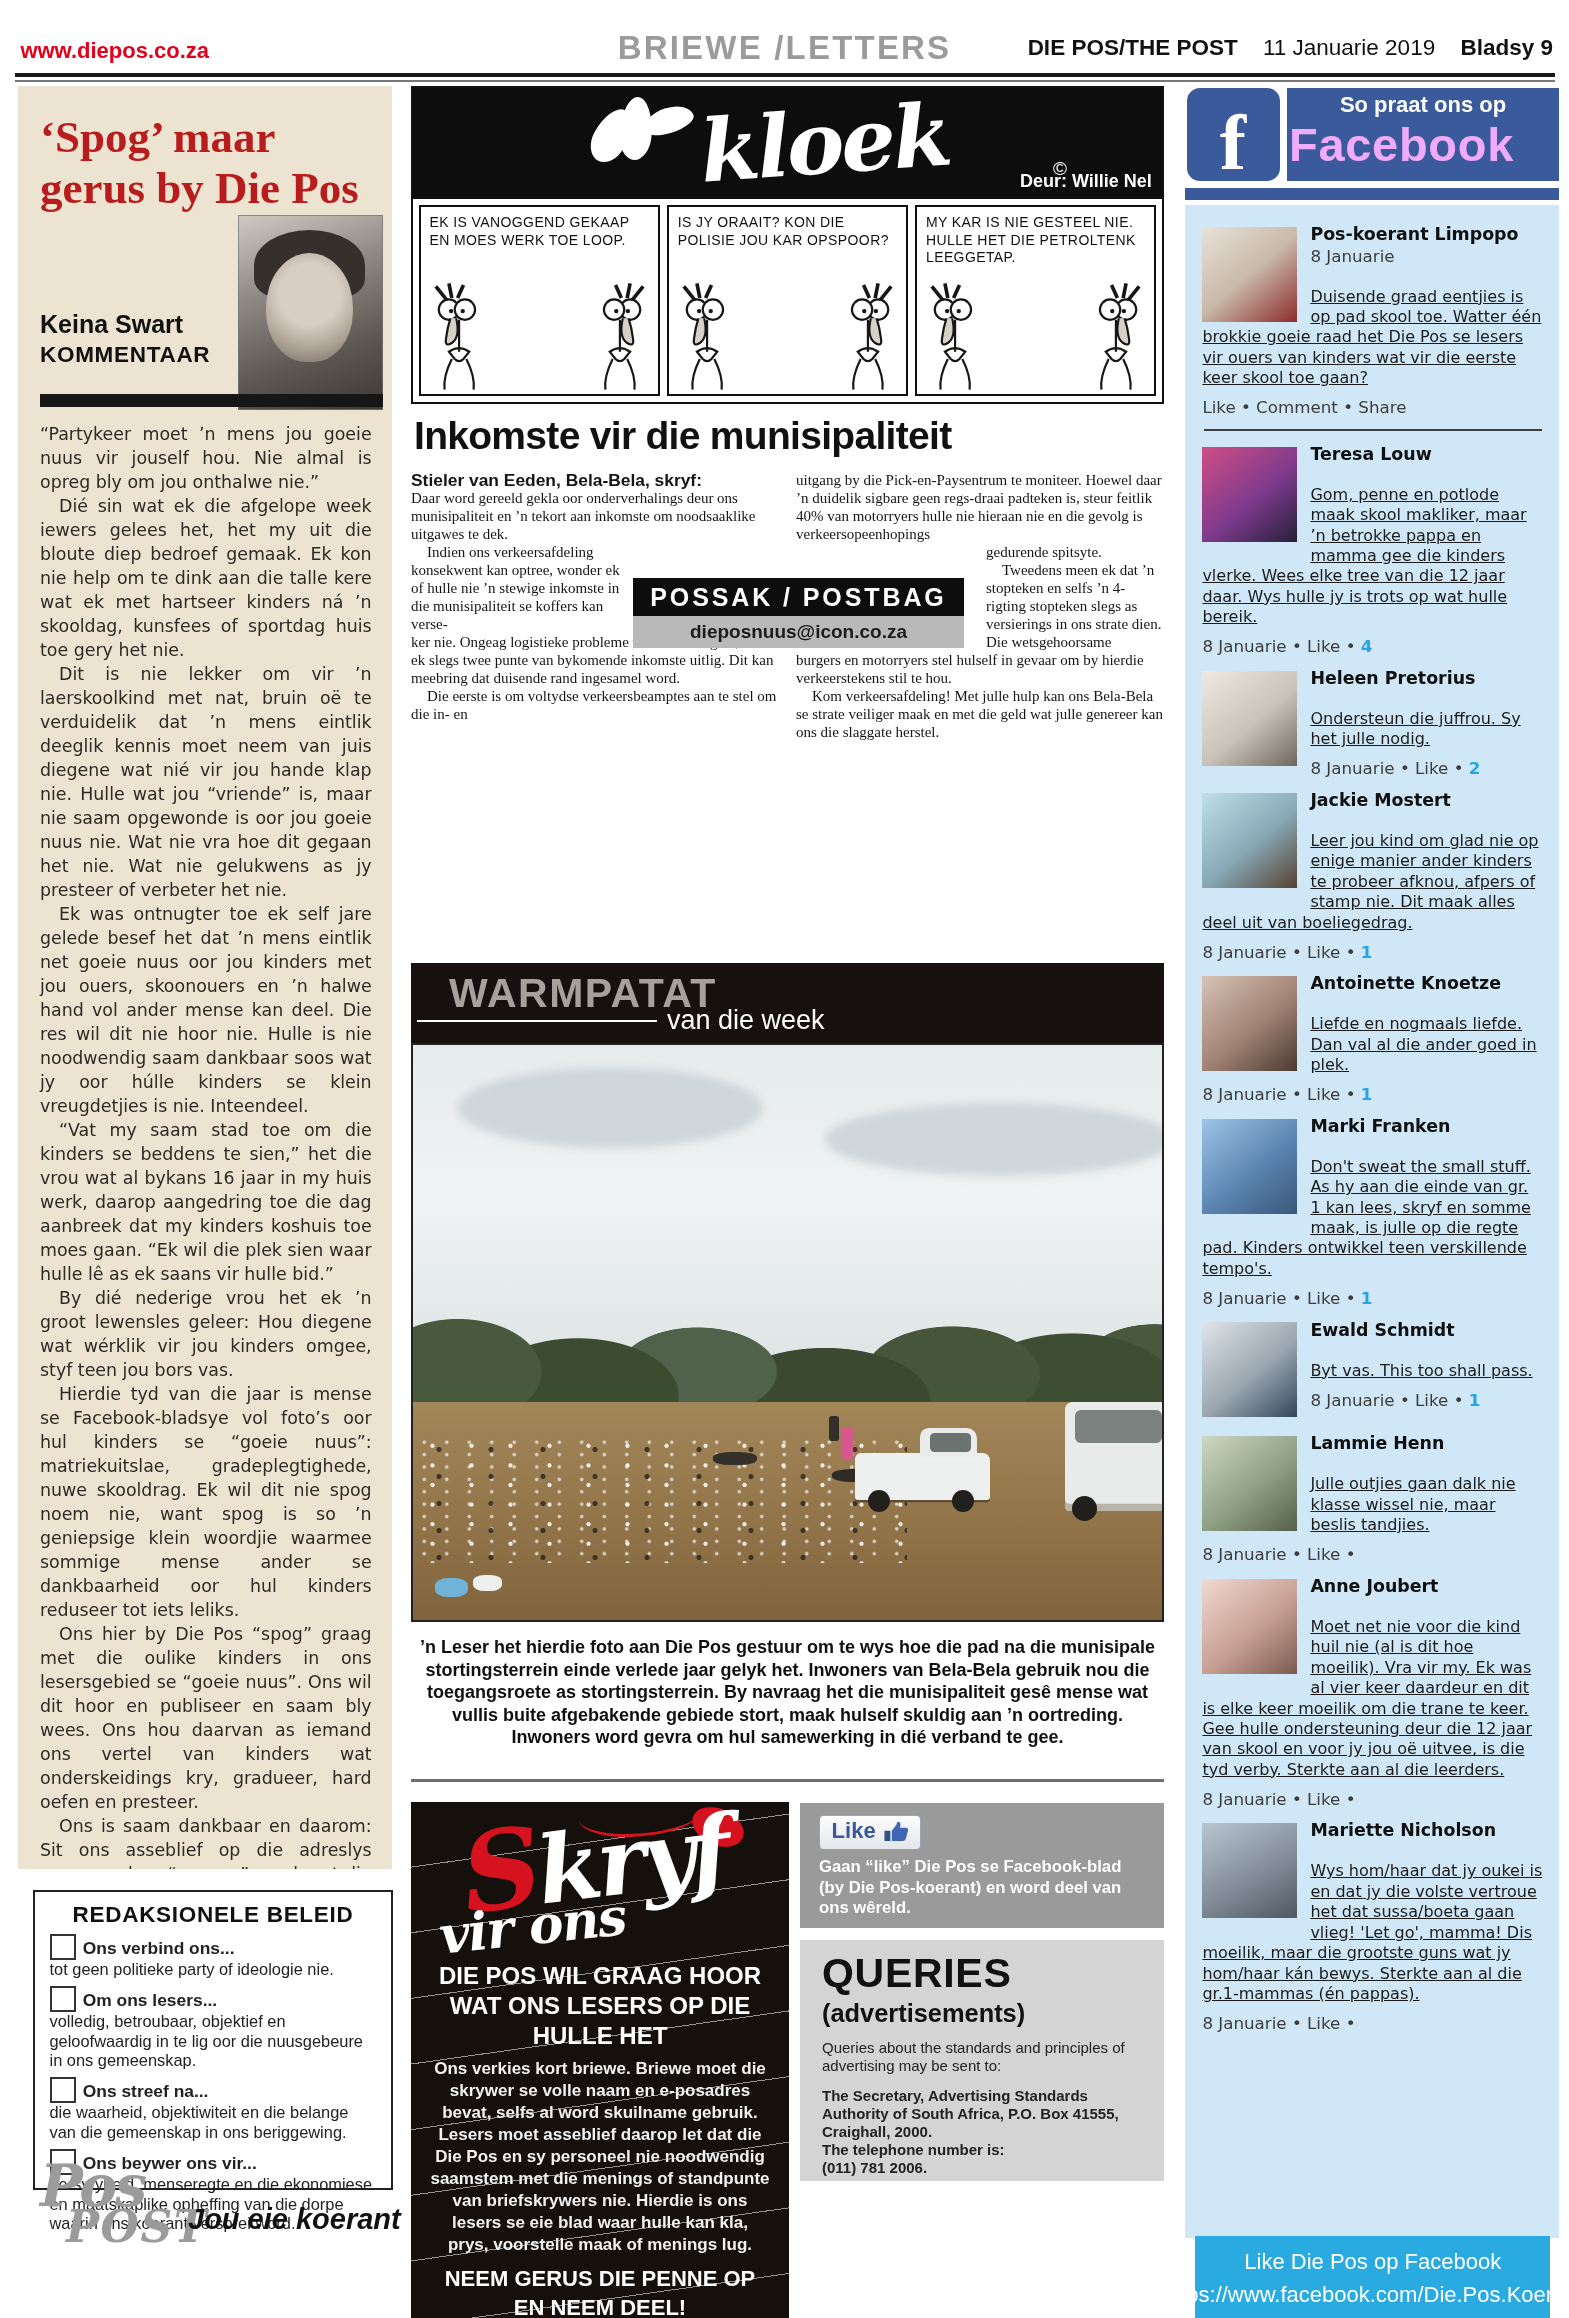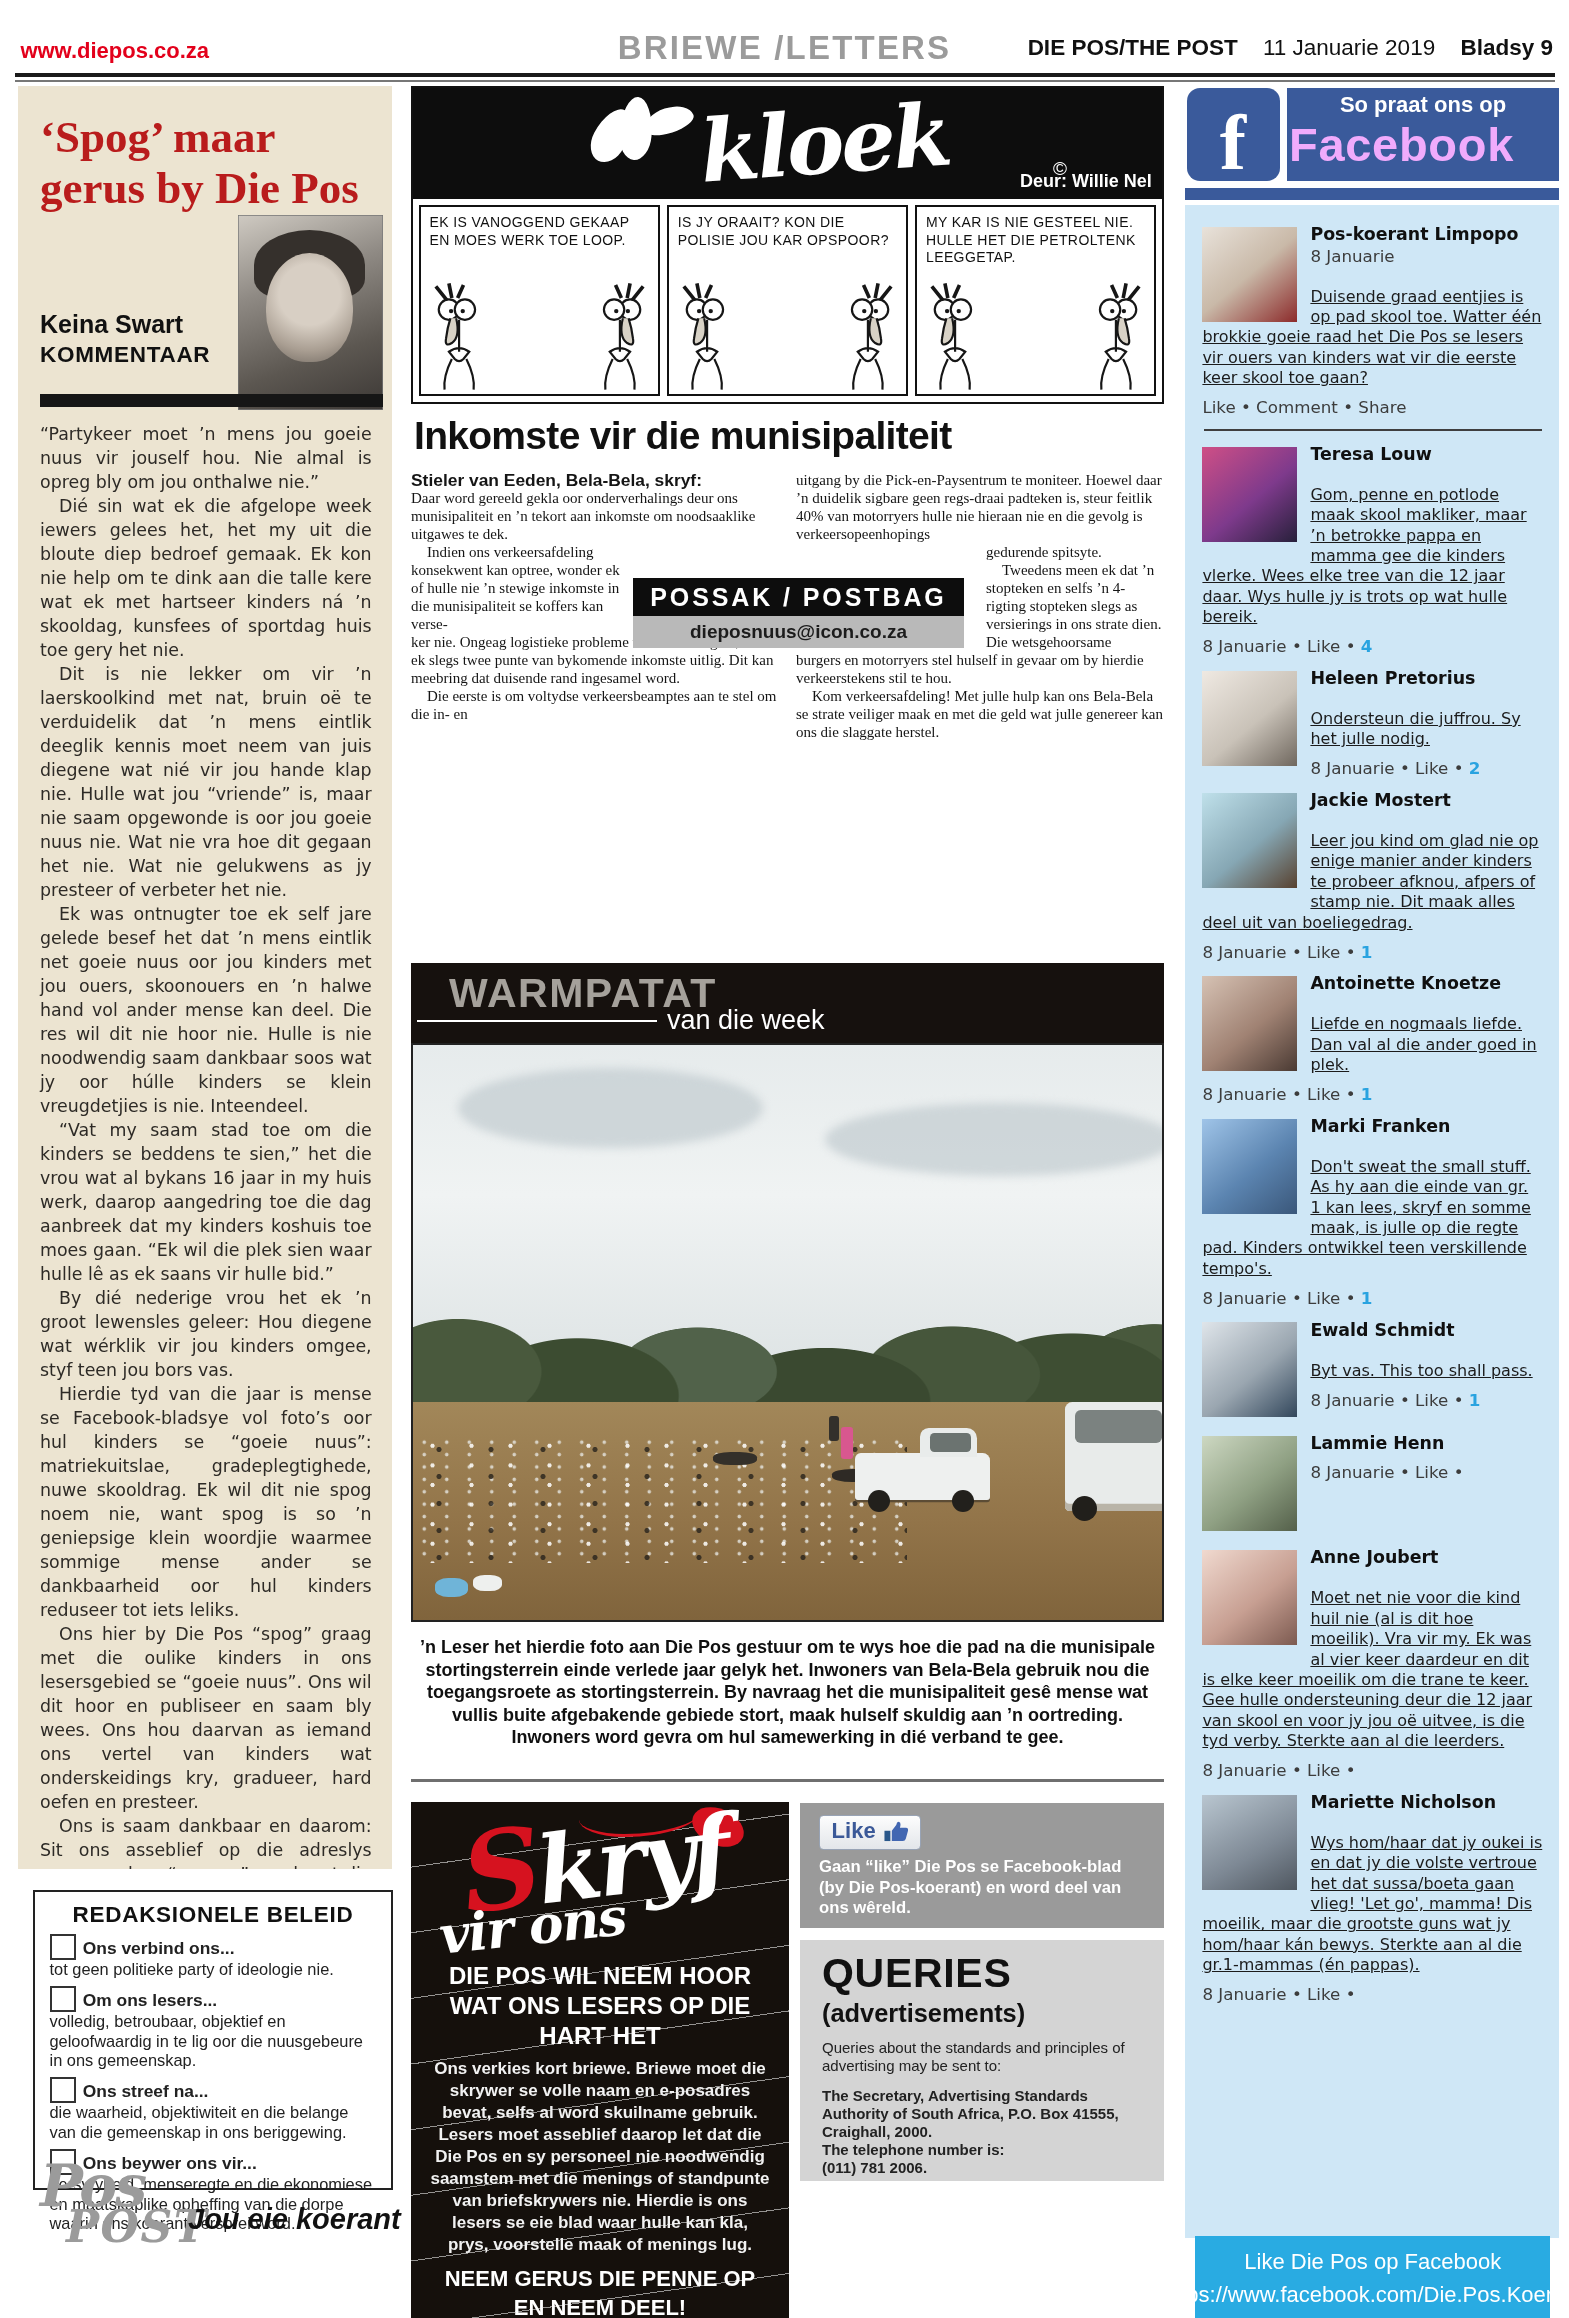--- a/index.html
+++ b/index.html
@@ -321,21 +321,21 @@
   <div class="mid-div"></div>
 
   <div class="skryf">
     <div class="lines"></div>
     <div class="skryf-logo">
       <div class="mouse-wire"></div>
       <div class="mouse"></div>
       <div class="skryf-word"><span class="s">S</span><span>kryf</span></div>
       <div class="skryf-sub">vir ons</div>
     </div>
-    <div class="skryf-h">DIE POS WIL NEEM HOOR WAT ONS LESERS OP DIE HART HET</div>
+    <div class="skryf-h">DIE POS WIL GRAAG HOOR WAT ONS LESERS OP DIE HULLE HET</div>
     <div class="skryf-b">Ons verkies kort briewe. Briewe moet die skrywer se volle naam en e-posadres bevat, selfs al word skuilname gebruik. Lesers moet asseblief daarop let dat die Die Pos en sy personeel nie noodwendig saamstem met die menings of standpunte van briefskrywers nie. Hierdie is ons lesers se eie blad waar hulle kan kla, prys, voorstelle maak of menings lug.</div>
     <div class="skryf-f pre">NEEM GERUS DIE PENNE OP
 EN NEEM DEEL!</div>
   </div>
 
   <div class="likebox">
     <div class="like-btn">
       <span class="lb">Like</span>
       <svg width="25" height="25" viewBox="0 0 34 34">
         <rect x="2" y="16" width="8" height="14" fill="#29578a"></rect>
@@ -435,20 +435,21 @@
       <div class="post">
         <div class="ava"></div>
         <div class="nm">Ewald Schmidt</div>
         <div class="tx">Byt vas. This too shall pass.</div>
         <div class="meta"><span>8 Januarie • Like •</span> <span class="cnt">1</span></div>
       </div>
 
       <div class="post">
         <div class="ava"></div>
         <div class="nm">Lammie Henn</div>
+        <div class="tx">Julle outjies gaan dalk nie klasse wissel nie, maar beslis tandjies.</div>
         <div class="meta"><span>8 Januarie • Like •</span> <span class="cnt"></span></div>
       </div>
 
       <div class="post">
         <div class="ava"></div>
         <div class="nm">Anne Joubert</div>
         <div class="tx">Moet net nie voor die kind huil nie (al is dit hoe moeilik). Vra vir my. Ek was al vier keer daardeur en dit is elke keer moeilik om die trane te keer. Gee hulle ondersteuning deur die 12  jaar van skool en voor jy jou oë uitvee, is die tyd verby. Sterkte aan al die leerders.</div>
         <div class="meta"><span>8 Januarie • Like •</span> <span class="cnt"></span></div>
       </div>
 

